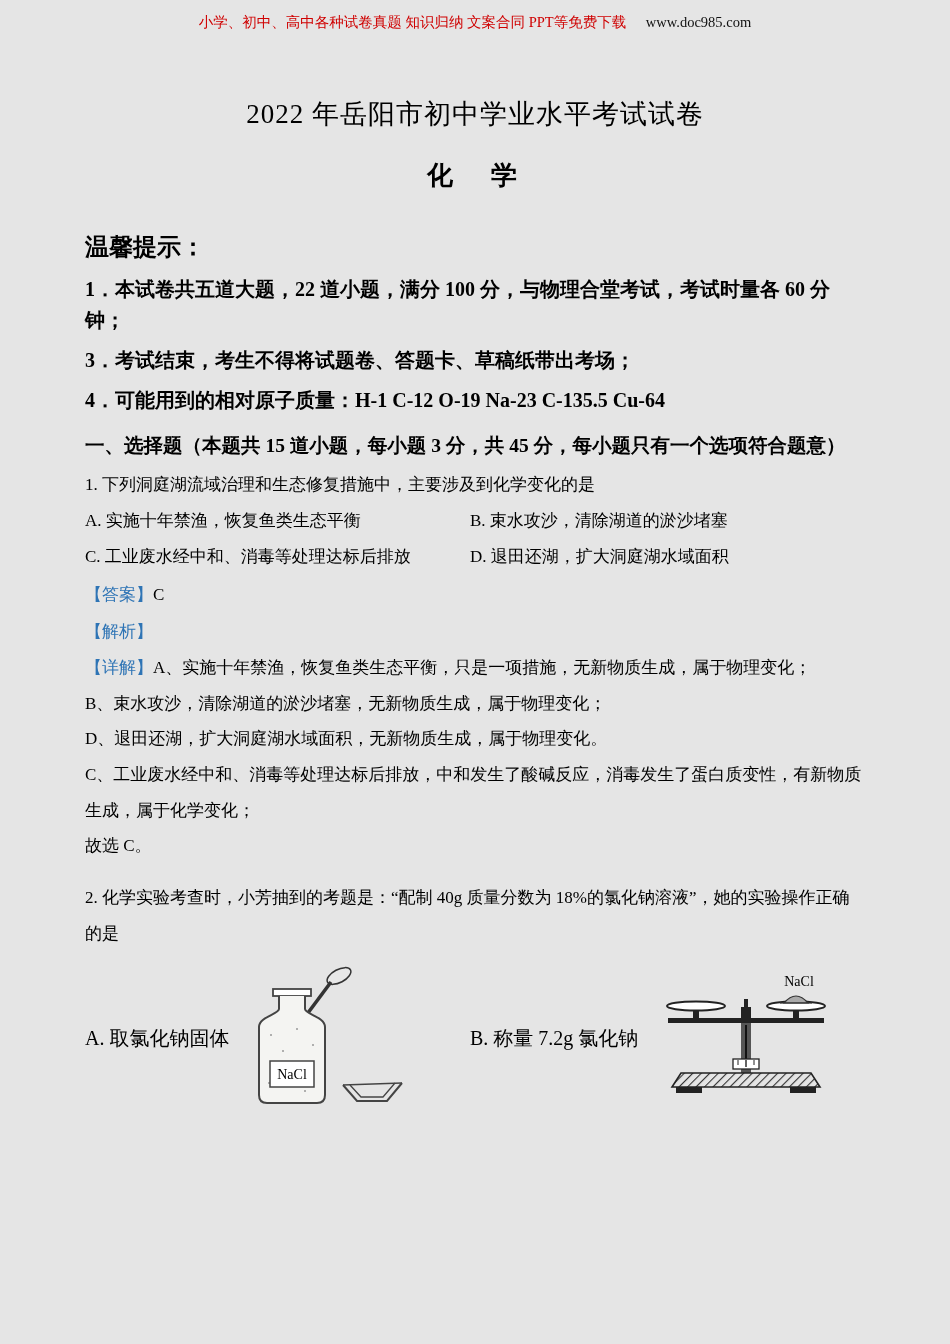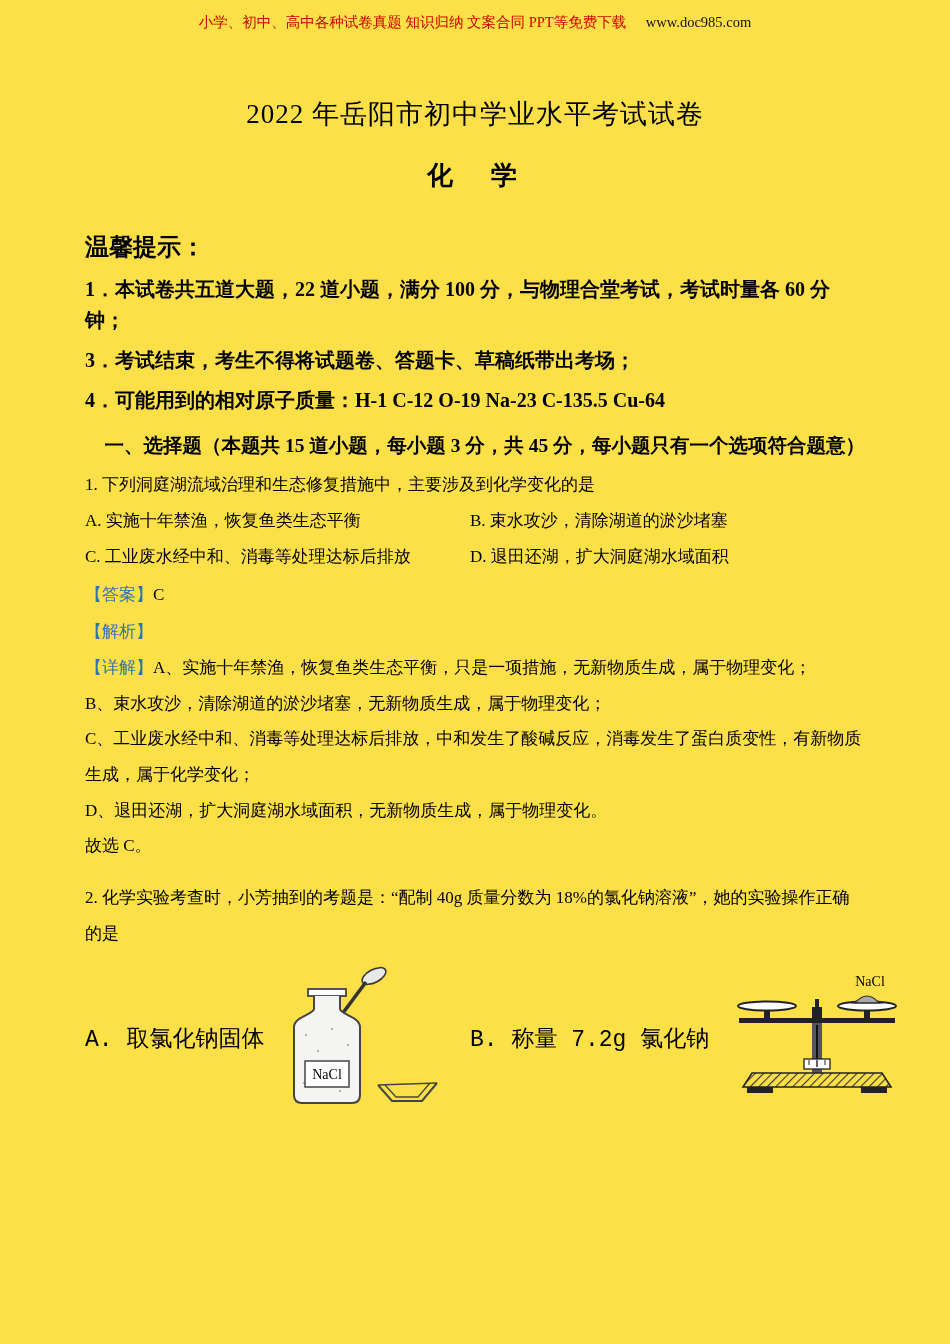--- a/index.html
+++ b/index.html
@@ -1,21 +1,21 @@
 <!DOCTYPE html>
 <html><head>
 <meta charset="utf-8">
 <style>
   * { margin:0; padding:0; box-sizing:border-box; }
   html,body { background:#fff; }
   .page {
     width: 950px;
     height: 1344px;
     margin: 0 auto;
-    background: #fde047;
+    background: #e5e5e5;
     font-family: "Liberation Serif", "DejaVu Serif", serif;
     color: #000;
     padding: 12px 85px 0 85px;
     position: relative;
     overflow: hidden;
   }
   .top-note {
     text-align: center;
     font-size: 14.5px;
     line-height: 1.4;
@@ -51,21 +51,20 @@
     font-weight: bold;
     line-height: 1.55;
     margin-top: 9px;
   }
 
   .section-heading {
     font-size: 19.5px;
     font-weight: bold;
     margin-top: 14px;
     line-height: 1.6;
-    text-align: right;
   }
 
   .body-text { font-size: 17px; line-height: 2.1; }
   .q-stem { margin-top: 6px; }
   .opt-row { display: flex; }
   .opt-left { width: 385px; flex: 0 0 385px; }
 
   .blue { color: #2e74b5; }
   .answer-line { margin-top: 2px; }
   .analysis-line { margin-top: 2px; }
@@ -76,21 +75,21 @@
   .figure-row {
     display: flex;
     align-items: center;
     margin-top: 12px;
   }
   .fig-group {
     display: flex;
     align-items: center;
   }
   .fig-group.first { width: 385px; flex: 0 0 385px; }
-  .fig-label { font-size: 23px; white-space: nowrap; font-family: Liberation Mono, monospace; }
+  .fig-label { font-size: 20px; white-space: nowrap; }
   .fig-art { margin-left: 10px; flex: 0 0 auto; }
   svg text { font-family: "Liberation Serif", "DejaVu Serif", serif; }
 </style>
 </head>
 <body>
 
 <div class="page">
 
   <div class="top-note">
     <span class="promo">小学、初中、高中各种试卷真题 知识归纳 文案合同 PPT等免费下载</span>
@@ -120,22 +119,22 @@
       <span>D. 退田还湖，扩大洞庭湖水域面积</span>
     </div>
 
     <p class="body-text answer-line"><span class="blue">【答案】</span><span>C</span></p>
 
     <p class="body-text analysis-line"><span class="blue">【解析】</span></p>
 
     <div class="detail-block">
       <p><span class="blue">【详解】</span><span>A、实施十年禁渔，恢复鱼类生态平衡，只是一项措施，无新物质生成，属于物理变化；</span></p>
       <p>B、束水攻沙，清除湖道的淤沙堵塞，无新物质生成，属于物理变化；</p>
+      <p>D、退田还湖，扩大洞庭湖水域面积，无新物质生成，属于物理变化。</p>
       <p>C、工业废水经中和、消毒等处理达标后排放，中和发生了酸碱反应，消毒发生了蛋白质变性，有新物质生成，属于化学变化；</p>
-      <p>D、退田还湖，扩大洞庭湖水域面积，无新物质生成，属于物理变化。</p>
       <p>故选 C。</p>
     </div>
   </div>
 
   <div class="q2-block">
     <p class="body-text">2. 化学实验考查时，小芳抽到的考题是：“配制 40g 质量分数为 18%的氯化钠溶液”，她的实验操作正确的是</p>
 
     <div class="figure-row">
 
       <div class="fig-group first">

